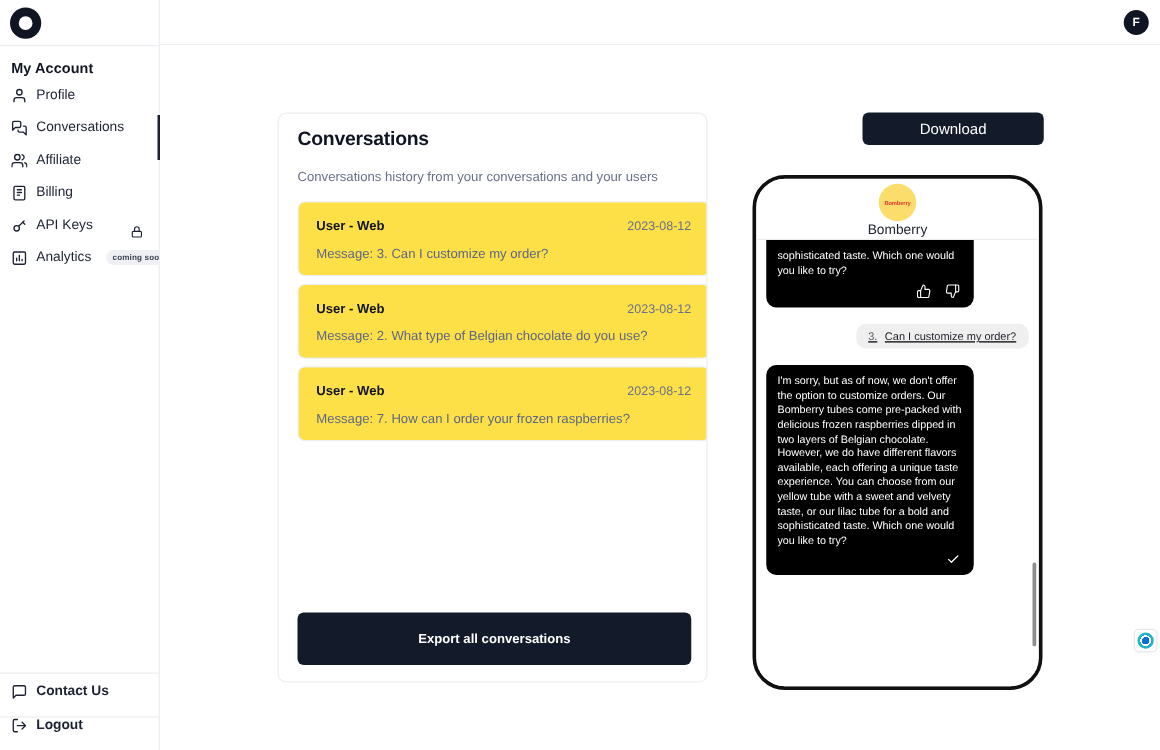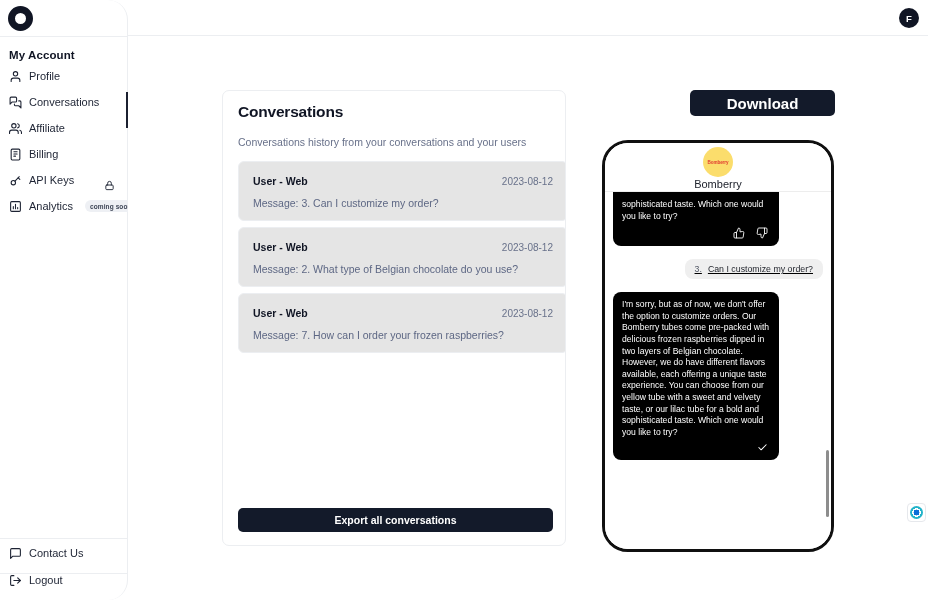--- a/index.html
+++ b/index.html
@@ -8,21 +8,21 @@
     font-family: "Liberation Sans", sans-serif;
     background: #ffffff;
     overflow: hidden;
   }
   .app { position: relative; width: 928px; height: 600px; background: #fff; }
 
   
   .sidebar {
     position: absolute; left: 0; top: 0; width: 128px; height: 600px;
     background: #ffffff; border-right: 1px solid #eceef1;
-    display: flex; flex-direction: column; border-radius: 20px;
+    display: flex; flex-direction: column;
   }
   .logo-wrap { height: 36px; display: flex; align-items: center; padding-left: 8px; }
   .logo-ring {
     width: 25px; height: 25px; border-radius: 50%;
     border: 7px solid #101524; background: #ffffff;
   }
   .sb-divider { height: 1px; background: #eceef1; }
   .account-title {
     font-size: 11.5px; font-weight: bold; color: #101524;
     padding: 12px 0 9px 9px; letter-spacing: .1px;
@@ -41,21 +41,21 @@
     width: 2px; height: 36px; background: #1b2030;
   }
   .lock-ico { position: absolute; right: 12px; top: 6px; width: 11px; height: 11px; }
   .badge-soon {
     margin-left: 5px; background: #eef0f4; color: #3d4556;
     font-size: 6.5px; font-weight: bold; border-radius: 8px;
     padding: 3px 5px 2px 5px; letter-spacing: .1px; white-space: nowrap;
   }
   .sb-spacer { flex: 1 1 auto; }
   .sb-bottom { }
-  .sb-bottom .nav-item { height: 26px; }
+  .sb-bottom .nav-item { height: 26px; font-weight: bold; }
 
   
   .topbar {
     position: absolute; left: 128px; top: 0; right: 0; height: 36px;
     background: #ffffff; border-bottom: 1px solid #eceef1;
   }
   .avatar-top {
     position: absolute; right: 9px; top: 8px;
     width: 20px; height: 20px; border-radius: 50%;
     background: #101524; color: #ffffff;
@@ -81,46 +81,46 @@
     position: absolute; left: 15px; top: 12px;
     font-size: 15.5px; font-weight: bold; color: #101524; letter-spacing: -.2px;
   }
   .conv-sub {
     position: absolute; left: 15px; top: 45px;
     font-size: 10.5px; color: #68718a;
   }
   .conv-list { position: absolute; left: 15px; top: 70px; right: -1px; }
   .conv-item {
     position: relative; border: 1px solid #eceef1; border-radius: 6px;
-    background: #e5e5e5; height: 60px; margin-bottom: 6px; width: 330px;
+    background: #fde047; height: 60px; margin-bottom: 6px; width: 330px;
     cursor: pointer;
   }
   .conv-item-head {
     position: absolute; left: 14px; top: 13px; right: 14px;
     display: flex; justify-content: space-between; align-items: baseline;
   }
   .conv-user { font-size: 10.5px; font-weight: bold; color: #101524; }
   .conv-date { font-size: 10px; color: #68718a; }
   .conv-msg {
     position: absolute; left: 14px; top: 35px; right: 14px;
     font-size: 10.5px; color: #5d6784; white-space: nowrap; overflow: hidden;
   }
   .export-btn {
-    position: absolute; left: 15px; bottom: 13px; width: 315px; height: 24px;
+    position: absolute; left: 15px; bottom: 13px; width: 315px; height: 42px;
     background: #131a2a; color: #ffffff; border: none; border-radius: 5px;
     font-family: "Liberation Sans", sans-serif;
     font-size: 10.5px; font-weight: bold; cursor: pointer;
   }
 
   
   .download-btn {
     position: absolute; left: 562px; top: 53px; width: 145px; height: 26px;
     background: #131a2a; color: #ffffff; border: none; border-radius: 5px;
     font-family: "Liberation Sans", sans-serif;
-    font-size: 15px; font-weight: bold; cursor: pointer;
+    font-size: 12px; font-weight: normal; cursor: pointer;
   }
 
   
   .phone {
     position: absolute; left: 474px; top: 103px;
     width: 232px; height: 412px;
     background: #ffffff;
     border: 3px solid #101010; border-radius: 26px;
     overflow: hidden;
     text-decoration: underline;

